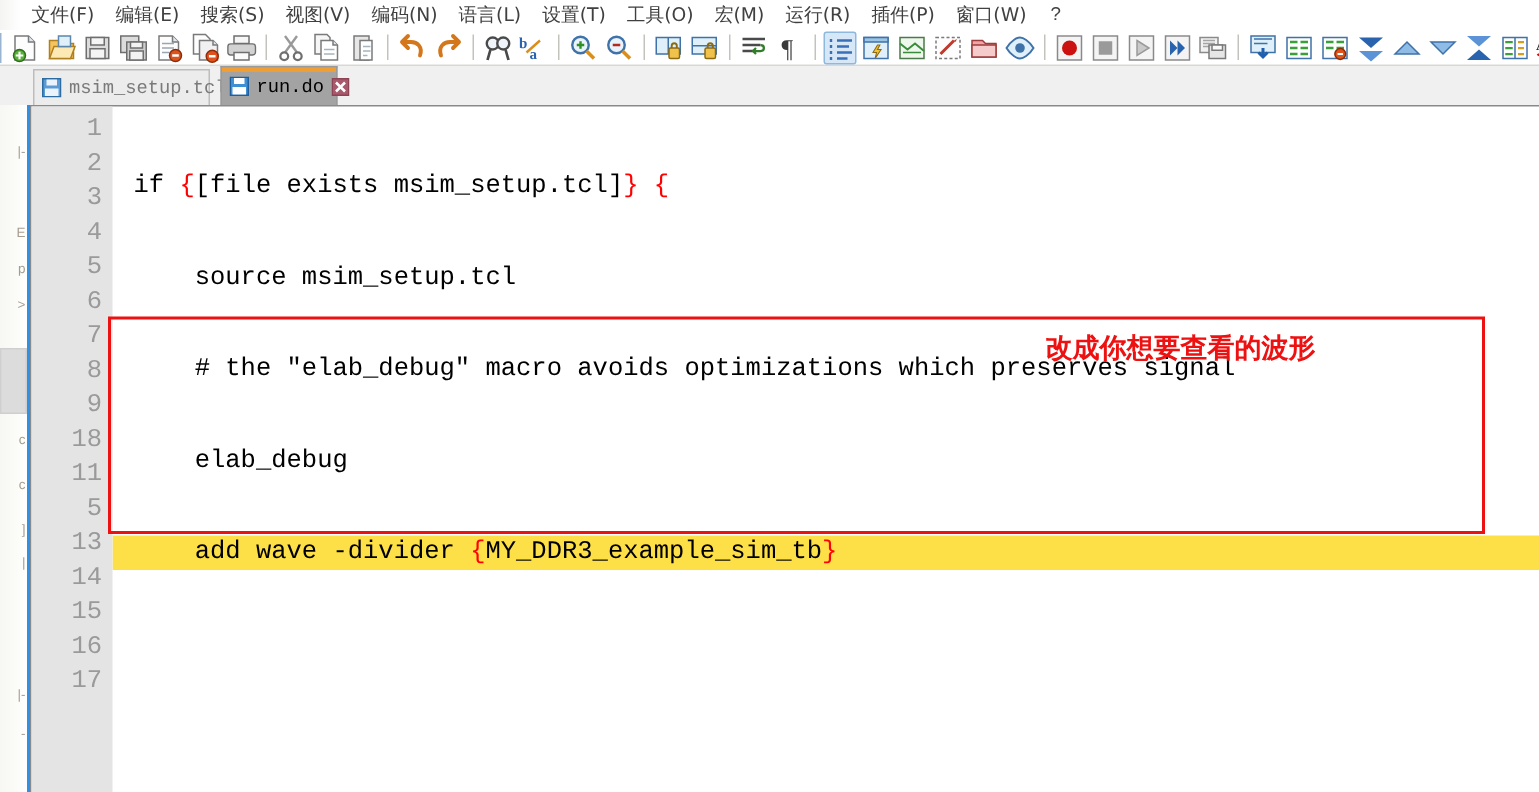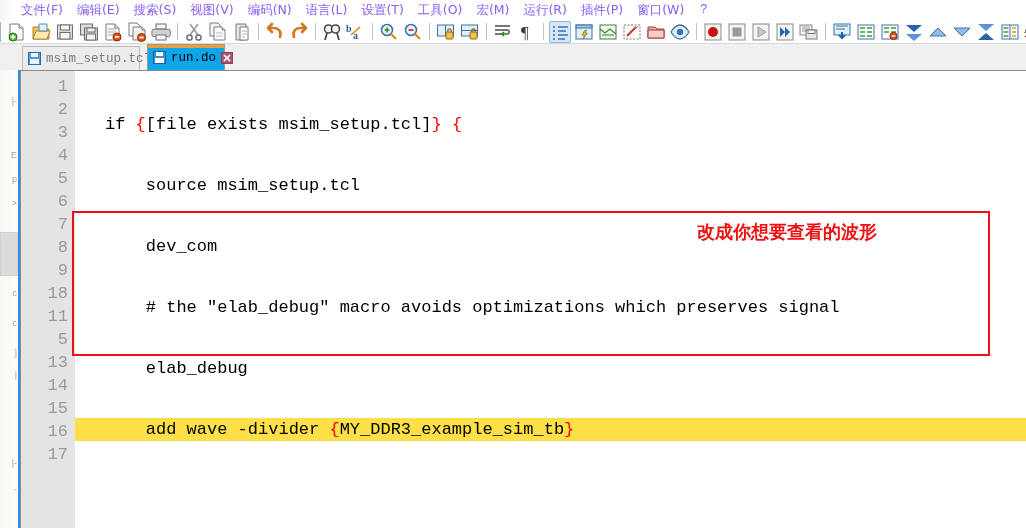--- a/index.html
+++ b/index.html
@@ -13,21 +13,21 @@
 
   
   #menubar {
     position: absolute; left: 0; top: 0; width: 1026px; height: 20px;
     background: #ffffff;
     display: flex; align-items: center;
     border-bottom: 1px solid #ffffff;
   }
   #menubar .mleft-edge { width: 14px; height: 20px; background: linear-gradient(to right,#f4f4f2,#ffffff); }
   .menu-item {
-    font-size: 12.5px; color: #8b5cf6; padding: 2px 7px 3px 7px;
+    font-size: 12.5px; color: #404040; padding: 2px 7px 3px 7px;
     white-space: nowrap; line-height: 15px; cursor: default;
     font-family: "DejaVu Sans", sans-serif;
   }
   .menu-item.qm { padding-left: 9px; padding-right: 9px; font-family: "Liberation Sans", sans-serif; }
 
   
   #toolbar {
     position: absolute; left: 0; top: 20px; width: 1026px; height: 24px;
     background: #ffffff; display: flex; align-items: center;
     border-bottom: 1px solid #d8d8d4;
@@ -52,21 +52,21 @@
     display: flex; align-items: center; gap: 5px;
     padding: 0 5px 0 5px;
     font-family: "Liberation Mono", monospace;
     font-size: 12.5px; cursor: pointer;
   }
   .tab.inactive {
     background: #ececec; border: 1px solid #bdbdbd; border-bottom: none;
     color: #7a7a7a;
   }
   .tab.active {
-    background: #0ea5e9; border: 1px solid #9a9a9a; border-bottom: none;
+    background: #a3a3a3; border: 1px solid #9a9a9a; border-bottom: none;
     color: #000000; top: 0; height: 26px;
   }
   .tab.active::before {
     content: ''; position: absolute; left: 0; right: 0; top: 0; height: 3px;
     background: #ef9e36;
   }
   .tab-icon { width: 13px; height: 13px; flex: 0 0 13px; }
   .tab-label { white-space: nowrap; letter-spacing: 0px; }
   .tab-close { width: 12px; height: 12px; flex: 0 0 12px; }
 
@@ -84,21 +84,21 @@
     font-family: "Liberation Mono", monospace; font-size: 17px;
     text-align: right; padding-top: 4px;
   }
   #linenums .ln { height: 23px; line-height: 23px; padding-right: 7px; }
   #codearea {
     position: absolute; left: 54px; top: 0; right: 0; height: 100%;
     overflow: hidden; padding-top: 4px;
     font-family: "Liberation Mono", monospace; font-size: 17px;
     color: #000000; white-space: pre;
   }
-  .cl { height: 23px; line-height: 23px; padding-left: 30px; }
+  .cl { height: 23px; line-height: 23px; padding-left: 14px; }
   .cl.cur { background: #fde047; }
   .brace { color: #ff0000; }
 
   
   #leftpanel {
     position: absolute; left: 0; top: 70px; width: 20px; height: 458px;
     background: linear-gradient(to right,#f7f7f3 0%, #fbfbf8 60%, #ffffff 100%);
     border-right: 2px solid #2f90e8;
     overflow: hidden;
   }
@@ -560,21 +560,20 @@
       <div class="ln">13</div>
       <div class="ln">14</div>
       <div class="ln">15</div>
       <div class="ln">16</div>
       <div class="ln">17</div>
     </div>
 
     <div id="codearea">
       <div class="cl">if <span class="brace">{</span>[file exists msim_setup.tcl]<span class="brace">}</span> <span class="brace">{</span></div>
       <div class="cl">    source msim_setup.tcl</div>
-      <div class="cl">    dev_com</div>
       <div class="cl">    # the "elab_debug" macro avoids optimizations which preserves signal</div>
       <div class="cl">    elab_debug</div>
       <div class="cl cur">    add wave -divider <span class="brace">{</span>MY_DDR3_example_sim_tb<span class="brace">}</span></div>
       
       
       
       
       
       
       

